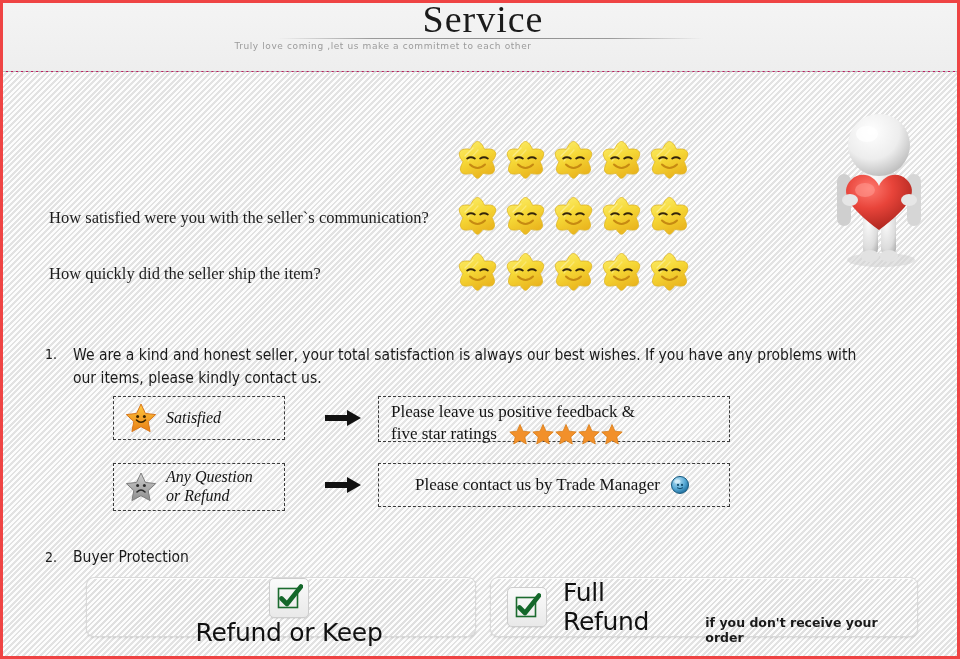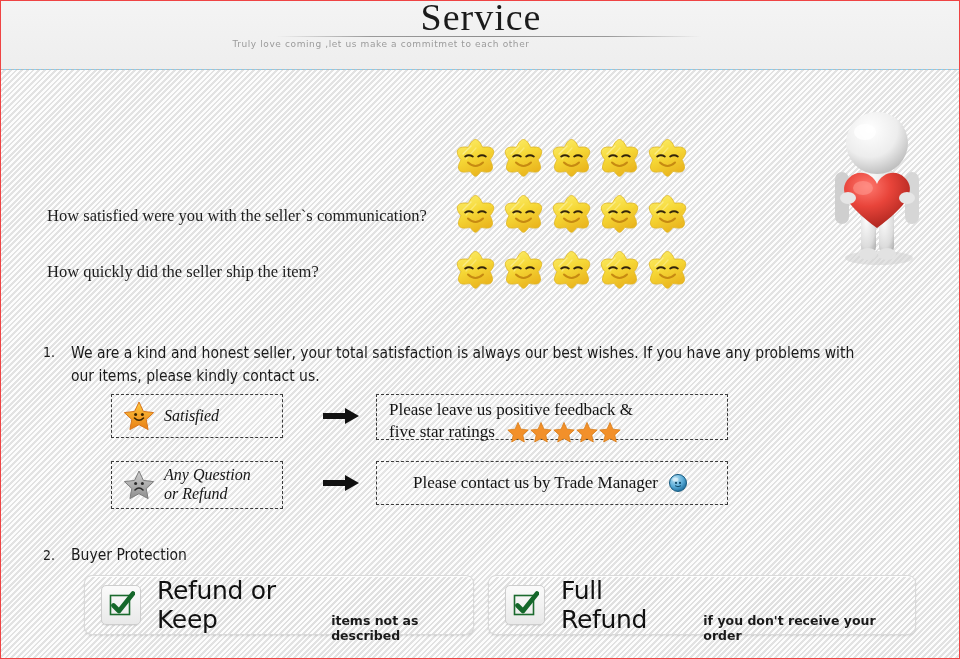--- a/index.html
+++ b/index.html
@@ -2,21 +2,21 @@
 <html><head>
 <meta charset="utf-8">
 <style>
   html,body{margin:0;padding:0;}
   body{
     width:960px;height:659px;overflow:hidden;
     font-family:"Liberation Serif", serif;
     background:#f2f2f2;
   }
   .page{position:relative;width:960px;height:659px;box-sizing:border-box;
-        border:1px solid #ef4444;background:#7dd3fc;overflow:hidden;}
+        border:3px solid #ef4444;background:#be185d;overflow:hidden;}
 
   
   .header{position:absolute;left:0;top:0;width:960px;height:68px;
           background:linear-gradient(180deg,#f4f4f4 0%,#eeeeee 100%);}
   .title{position:absolute;left:0;top:-6px;width:960px;text-align:center;
          font-family:"Liberation Serif", serif;font-size:38px;color:#1b1b1b;
          letter-spacing:1px;font-weight:400;}
   .title-rule{position:absolute;left:275px;top:35px;width:425px;height:1px;
     background:linear-gradient(90deg,rgba(160,160,160,0) 0%,#9a9a9a 22%,#8d8d8d 50%,#9a9a9a 78%,rgba(160,160,160,0) 100%);}
   .subtitle{position:absolute;left:0;top:38px;width:760px;text-align:center;
@@ -91,21 +91,21 @@
   
   .panels{position:absolute;left:0;top:505px;width:960px;height:62px;}
   .panel{position:absolute;height:60px;border:1px solid #d9d9d9;border-radius:8px;
      box-sizing:border-box;
      background-color:#efefef;
      background-image:repeating-linear-gradient(135deg,
         rgba(255,255,255,0.9) 0px, rgba(255,255,255,0.9) 2px,
         rgba(214,214,214,0.6) 2px, rgba(214,214,214,0.6) 4px);
      box-shadow:0 1px 2px rgba(0,0,0,.10), inset 0 1px 0 rgba(255,255,255,.9);
      display:flex;align-items:center;}
-  .panel.p1{left:83px;width:390px;}
+  .panel.p1{left:83px;width:390px;flex-direction:column;}
   .panel.p2{left:487px;width:428px;}
   .chk{width:38px;height:38px;margin-left:16px;flex:0 0 auto;
        background:linear-gradient(180deg,#fbfbfb,#e9e9e9);
        border:1px solid #cdcdcd;border-radius:5px;
        display:flex;align-items:center;justify-content:center;
        box-shadow:0 1px 1px rgba(0,0,0,.08);}
   .p-main{margin-left:16px;font-family:"DejaVu Sans","Liberation Sans",sans-serif;
      font-size:25px;color:#111;letter-spacing:-.3px;}
   .p-sub{margin-left:9px;font-family:"DejaVu Sans","Liberation Sans",sans-serif;
      font-weight:bold;font-size:12.5px;color:#1a1a1a;margin-top:45px;}

